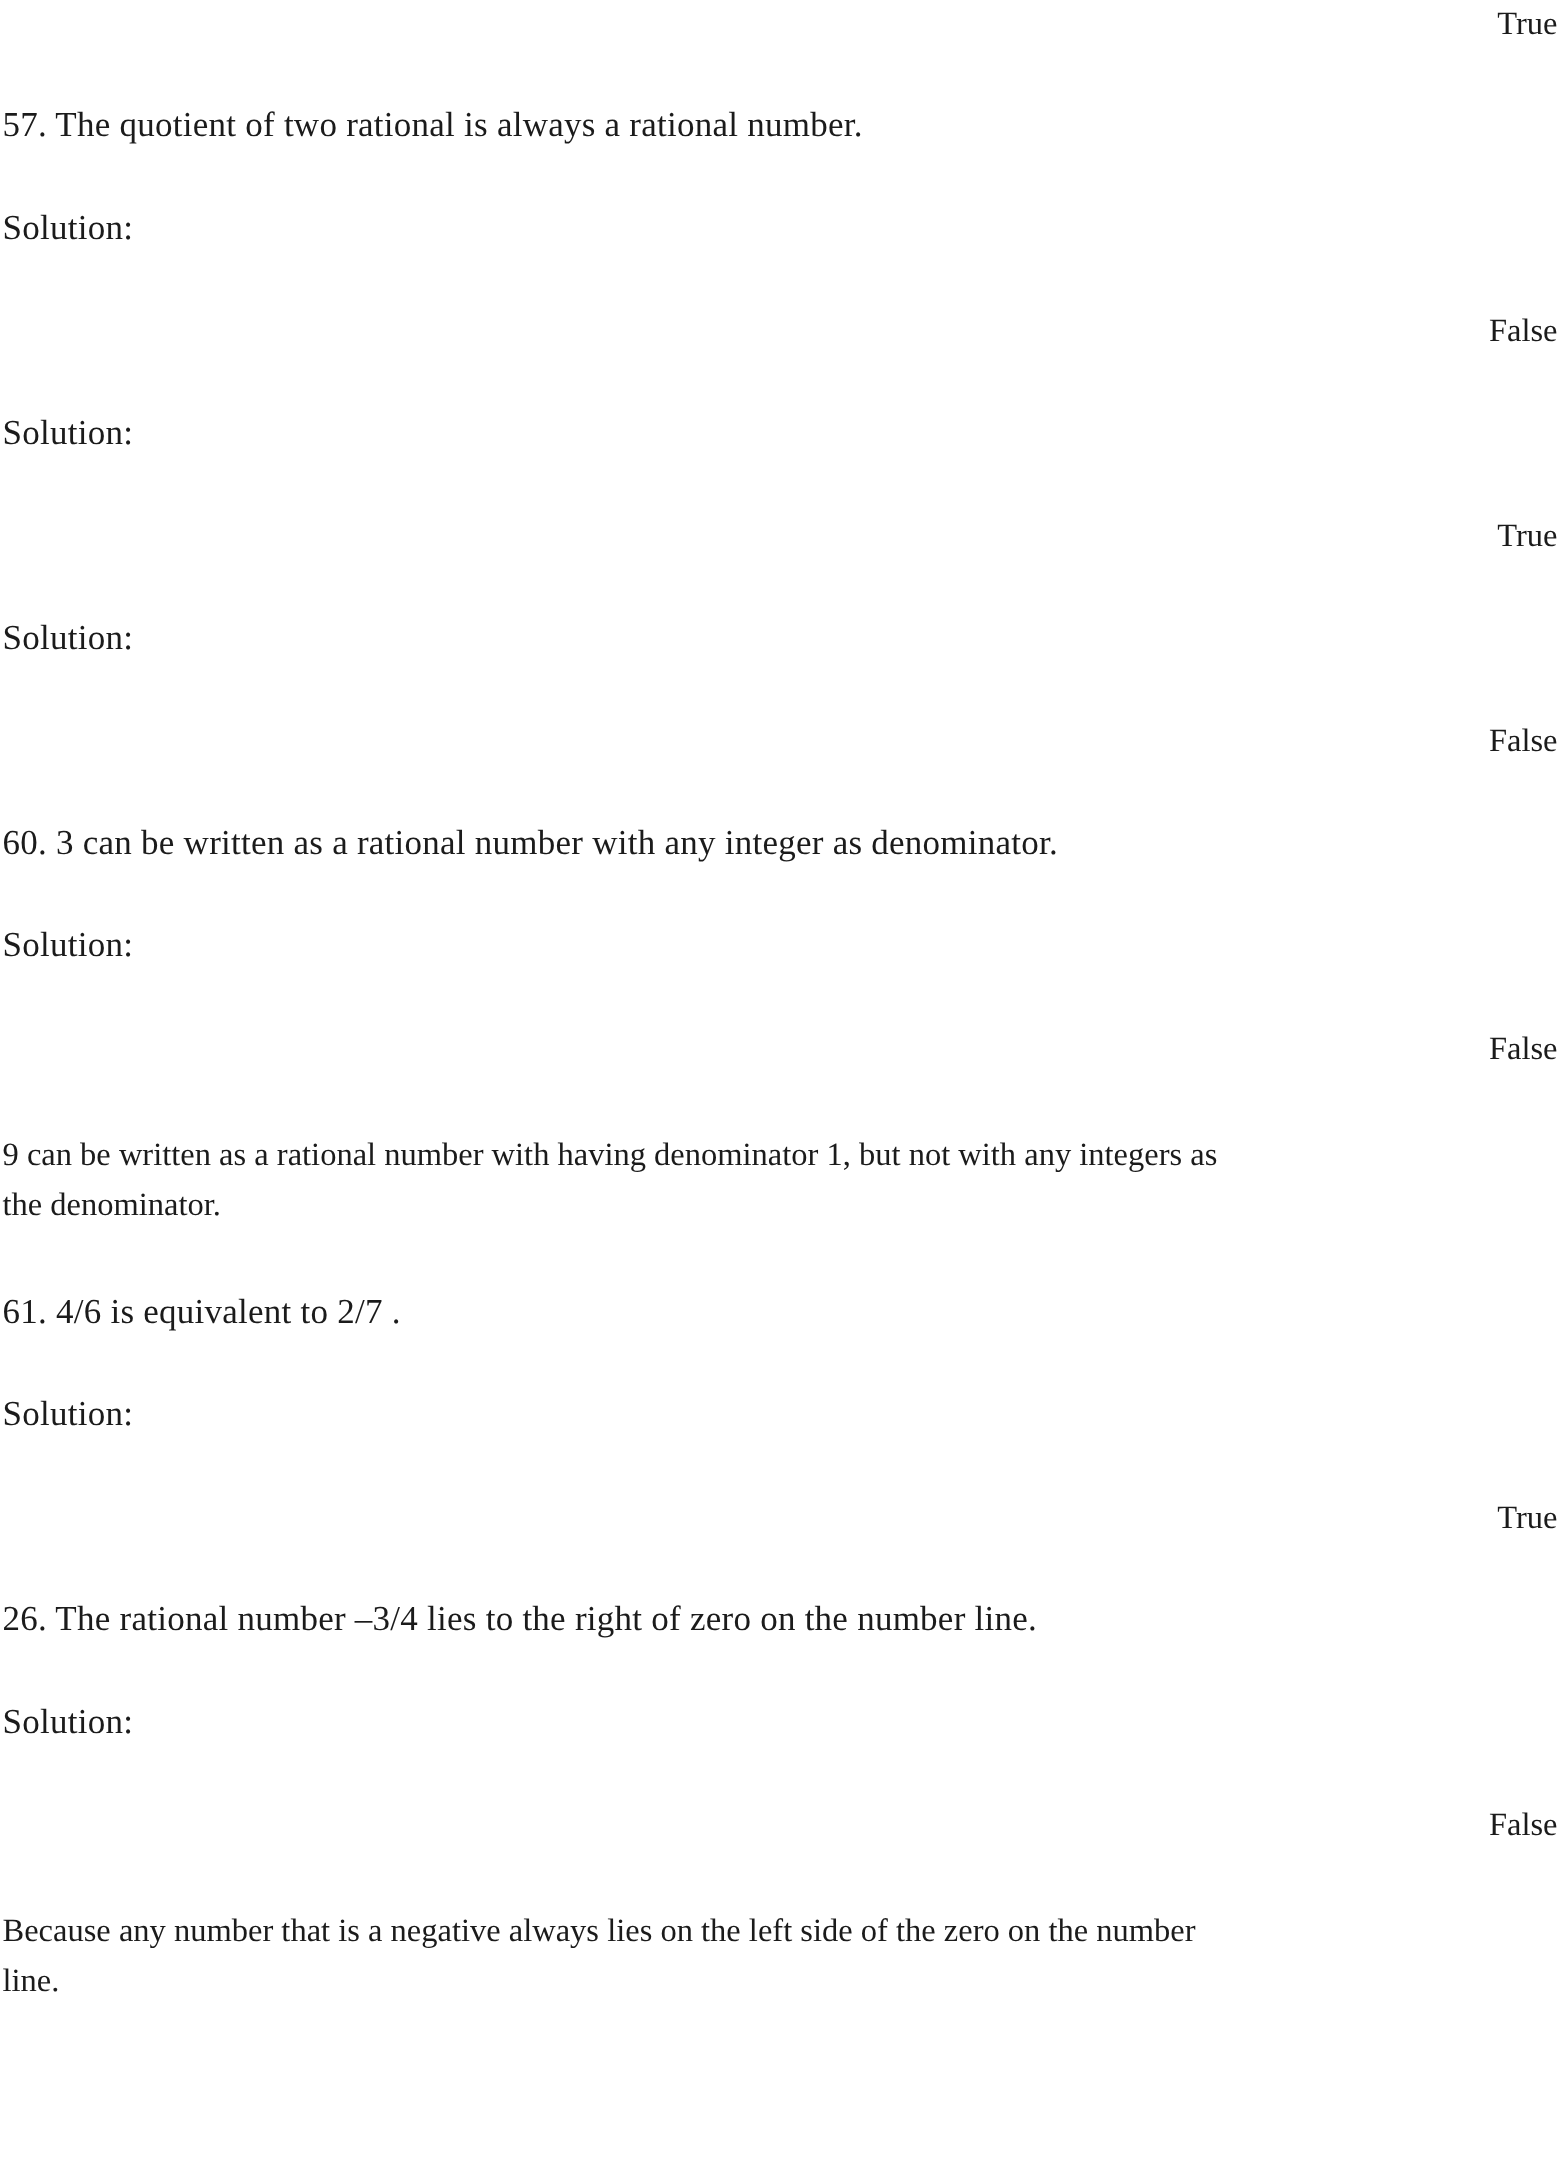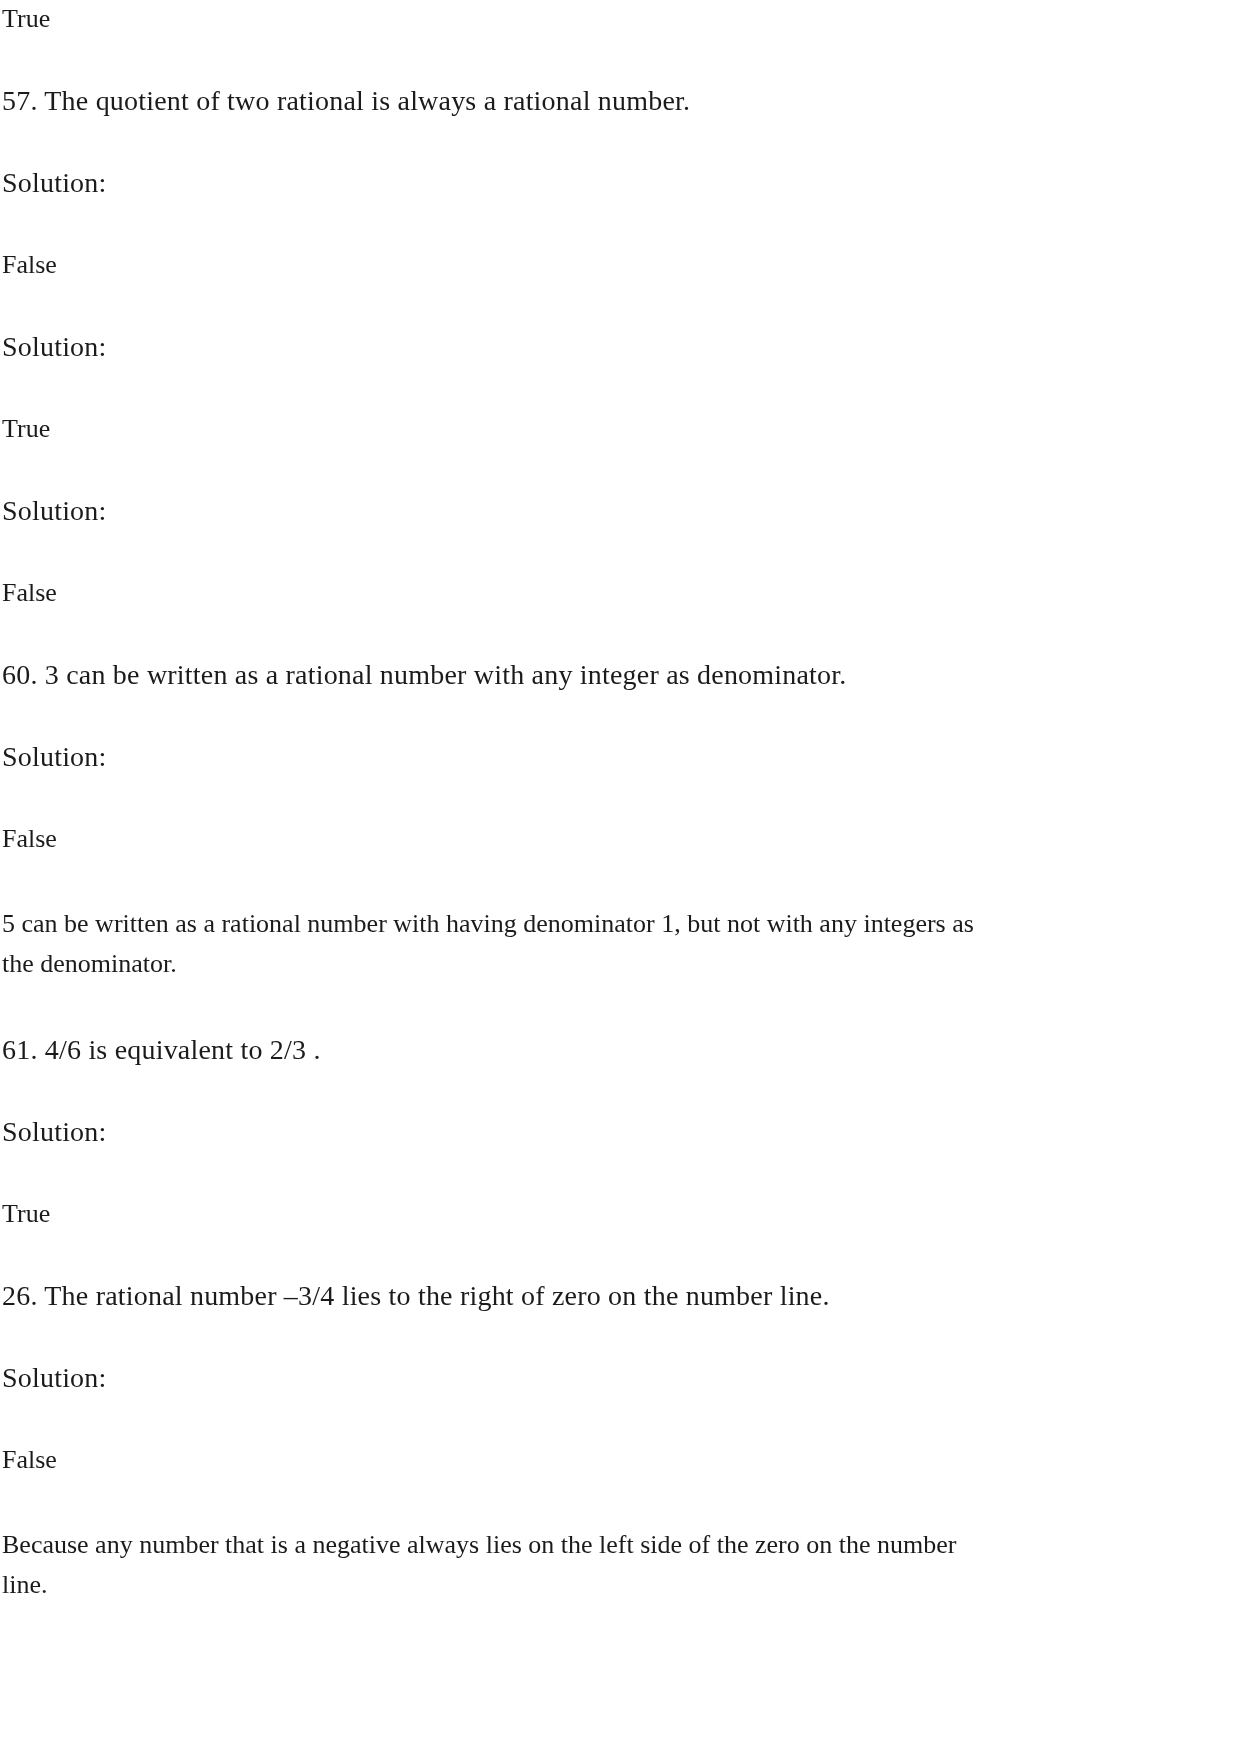--- a/index.html
+++ b/index.html
@@ -16,20 +16,21 @@
     font-size: 28px;
     font-weight: normal;
     line-height: 33px;
     margin-bottom: 49px;
     letter-spacing: 0.2px;
   }
   .body-text {
     font-size: 26px;
     line-height: 33px;
     margin-bottom: 49px;
+    text-align: right;
   }
   .explanation {
     font-size: 26px;
     line-height: 40px;
     margin-bottom: 49px;
     white-space: pre-line;
     max-width: 1246px;
   }
   section.qa { margin: 0; }
 </style>
@@ -53,26 +54,26 @@
 
   <section class="qa">
     <h2 class="solution-label">Solution:</h2>
     <p class="body-text">False</p>
   </section>
 
   <section class="qa">
     <h2 class="question">60. 3 can be written as a rational number with any integer as denominator.</h2>
     <h2 class="solution-label">Solution:</h2>
     <p class="body-text">False</p>
-    <p class="explanation">5 can be written as a rational number with having denominator 1, but not with any integers as
+    <p class="explanation">9 can be written as a rational number with having denominator 1, but not with any integers as
 the denominator.</p>
   </section>
 
   <section class="qa">
-    <h2 class="question">61. 4/6 is equivalent to 2/3 .</h2>
+    <h2 class="question">61. 4/6 is equivalent to 2/7 .</h2>
     <h2 class="solution-label">Solution:</h2>
     <p class="body-text">True</p>
   </section>
 
   <section class="qa">
     <h2 class="question">26. The rational number –3/4 lies to the right of zero on the number line.</h2>
     <h2 class="solution-label">Solution:</h2>
     <p class="body-text">False</p>
     <p class="explanation">Because any number that is a negative always lies on the left side of the zero on the number
 line.</p>

